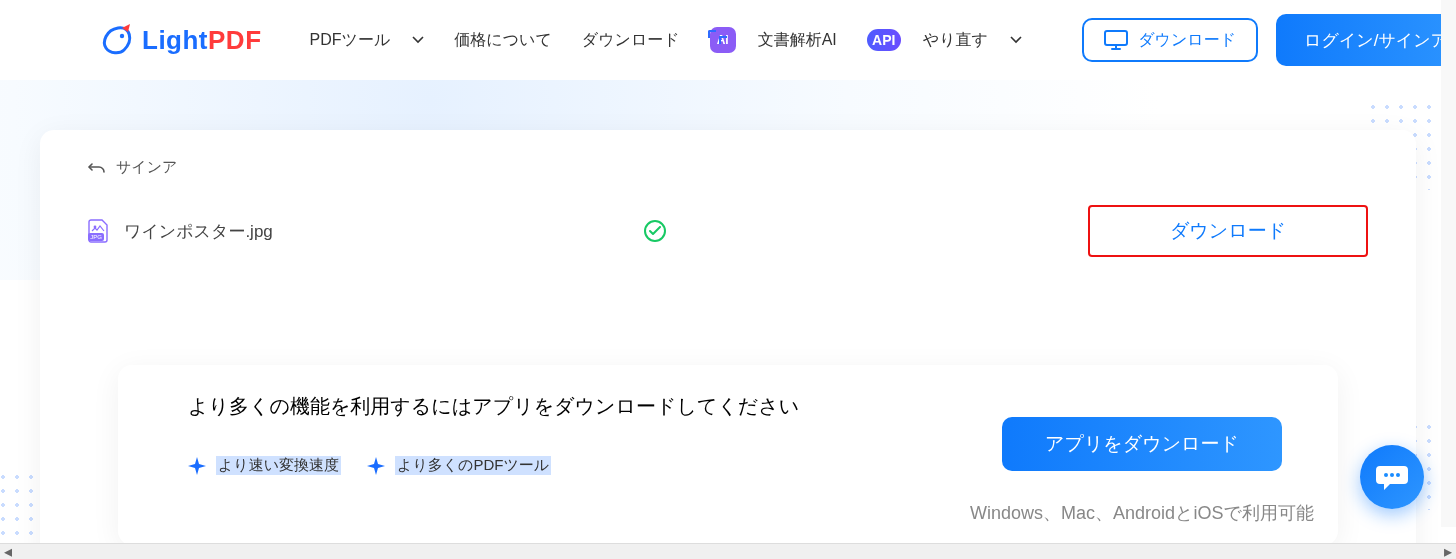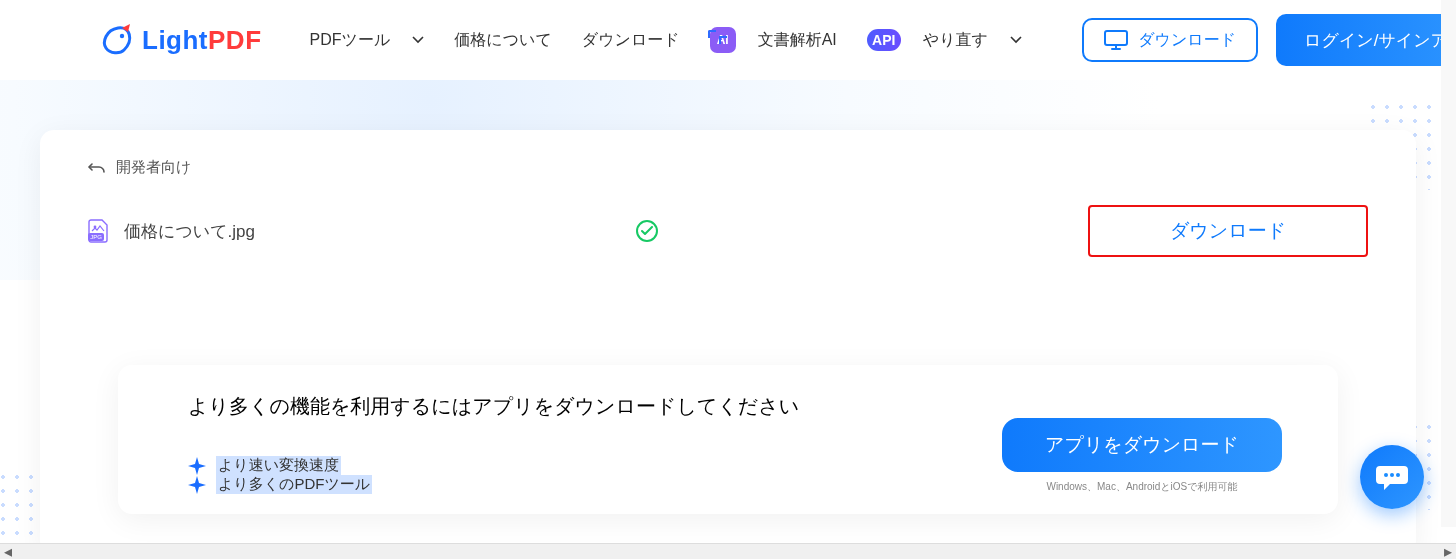--- a/index.html
+++ b/index.html
@@ -46,28 +46,28 @@
   .file-name { font-size:17px; color:#444; }
   .status-col { flex:1 1 auto; display:flex; justify-content:center; margin-left:-50px; }
   .check { width:22px; height:22px; border:2px solid #17c964; border-radius:50%; display:flex; align-items:center; justify-content:center; }
   .dl-file-btn { width:280px; height:52px; border:2px solid #e11; color:#0f7afc; font-size:19px; display:flex; align-items:center; justify-content:center; border-radius:4px; cursor:pointer; background:#fff; }
 
   
   .promo { position:relative; margin:108px 30px 0 30px; background:#fff; border-radius:14px; box-shadow:0 6px 30px rgba(0,0,0,.06); padding:28px 46px 20px 70px; z-index:5; display:flex; }
   .promo-left { flex:1 1 auto; }
   .promo-title { font-size:20px; color:#000000; font-weight:400; margin-bottom:36px; }
   .feat-grid { display:flex; gap:140px; }
-  .feat-col { display:flex; flex-direction:column; }
+  .feat-col { display:flex; flex-direction:row; gap:26px; }
   .feat { display:flex; align-items:center; gap:10px; font-size:15px; color:#333; }
   .feat span.hl { background:#cfe1ff; padding:0 2px; }
   .spark { width:18px; height:18px; }
 
   .promo-right { width:300px; display:flex; flex-direction:column; align-items:center; justify-content:center; padding-top:24px; }
-  .app-dl-btn { width:280px; height:54px; background:linear-gradient(90deg,#0f7afc,#2e96ff); color:#fff; font-size:19px; border:none; border-radius:16px; cursor:pointer; display:flex; align-items:center; justify-content:center; }
-  .platforms { font-size:10px; color:#888; margin-top:8px; white-space:nowrap; }
+  .app-dl-btn { width:280px; height:54px; background:linear-gradient(90deg,#0f7afc,#2e96ff); color:#fff; font-size:19px; border:none; border-radius:10px; cursor:pointer; display:flex; align-items:center; justify-content:center; }
+  .platforms { font-size:18px; color:#888; margin-top:30px; white-space:nowrap; }
 
   
   .chat-fab { position:absolute; right:32px; bottom:34px; width:64px; height:64px; border-radius:50%; background:linear-gradient(135deg,#0f7afc,#2e96ff); display:flex; align-items:center; justify-content:center; cursor:pointer; box-shadow:0 6px 18px rgba(15,122,252,.4); z-index:20; }
 
   
   .scroll-h { position:absolute; left:0; right:0; bottom:0; height:16px; background:#f0f0f0; border-top:1px solid #ddd; display:flex; align-items:center; z-index:30; }
   .scroll-h .arrow { width:16px; height:16px; display:flex; align-items:center; justify-content:center; color:#666; cursor:pointer; }
   .scroll-h .track { flex:1 1 auto; height:100%; position:relative; }
   .scroll-v { position:absolute; right:0; top:0; width:15px; bottom:16px; background:#f8f8f8; z-index:29; }
 </style>
@@ -133,34 +133,34 @@
   <div class="dot-patch tr"></div>
   <div class="dot-patch br"></div>
   <div class="dot-patch bl"></div>
 
   <div class="card">
     <div class="redo">
       <svg width="18" height="18" viewBox="0 0 18 18">
         <path d="M4 5 L1 8 L4 11" fill="none" stroke="#555" stroke-width="1.6" stroke-linecap="round" stroke-linejoin="round"></path>
         <path d="M1.5 8 H11 a5 5 0 0 1 5 5" fill="none" stroke="#555" stroke-width="1.6" stroke-linecap="round"></path>
       </svg>
-      <span>開発者向け</span>
+      <span>サインア</span>
     </div>
 
     <div class="file-row">
       <span class="file-ic">
         <svg width="22" height="24" viewBox="0 0 22 24">
           <path d="M3 1h11l5 5v15a2 2 0 0 1-2 2H3a2 2 0 0 1-2-2V3a2 2 0 0 1 2-2z" fill="none" stroke="#8a6dff" stroke-width="1.4"></path>
           <rect x="0" y="14" width="16" height="8" rx="2" fill="#8a6dff"></rect>
           <text x="8" y="20" font-size="6" fill="#fff" text-anchor="middle" font-family="sans-serif">JPG</text>
           <circle cx="7" cy="8" r="1.4" fill="#8a6dff"></circle>
           <path d="M4 12l3-3 2 2 3-4 4 5" fill="none" stroke="#8a6dff" stroke-width="1.2"></path>
         </svg>
       </span>
-      <span class="file-name">価格について.jpg</span>
+      <span class="file-name">ワインポスター.jpg</span>
 
       <div class="status-col">
         <span class="check">
           <svg width="12" height="10" viewBox="0 0 12 10">
               <path d="M1 5l3 3 7-7" fill="none" stroke="#17c964" stroke-width="2" stroke-linecap="round" stroke-linejoin="round"></path>
             </svg>
         </span>
       </div>
 
       <div class="dl-file-btn">

